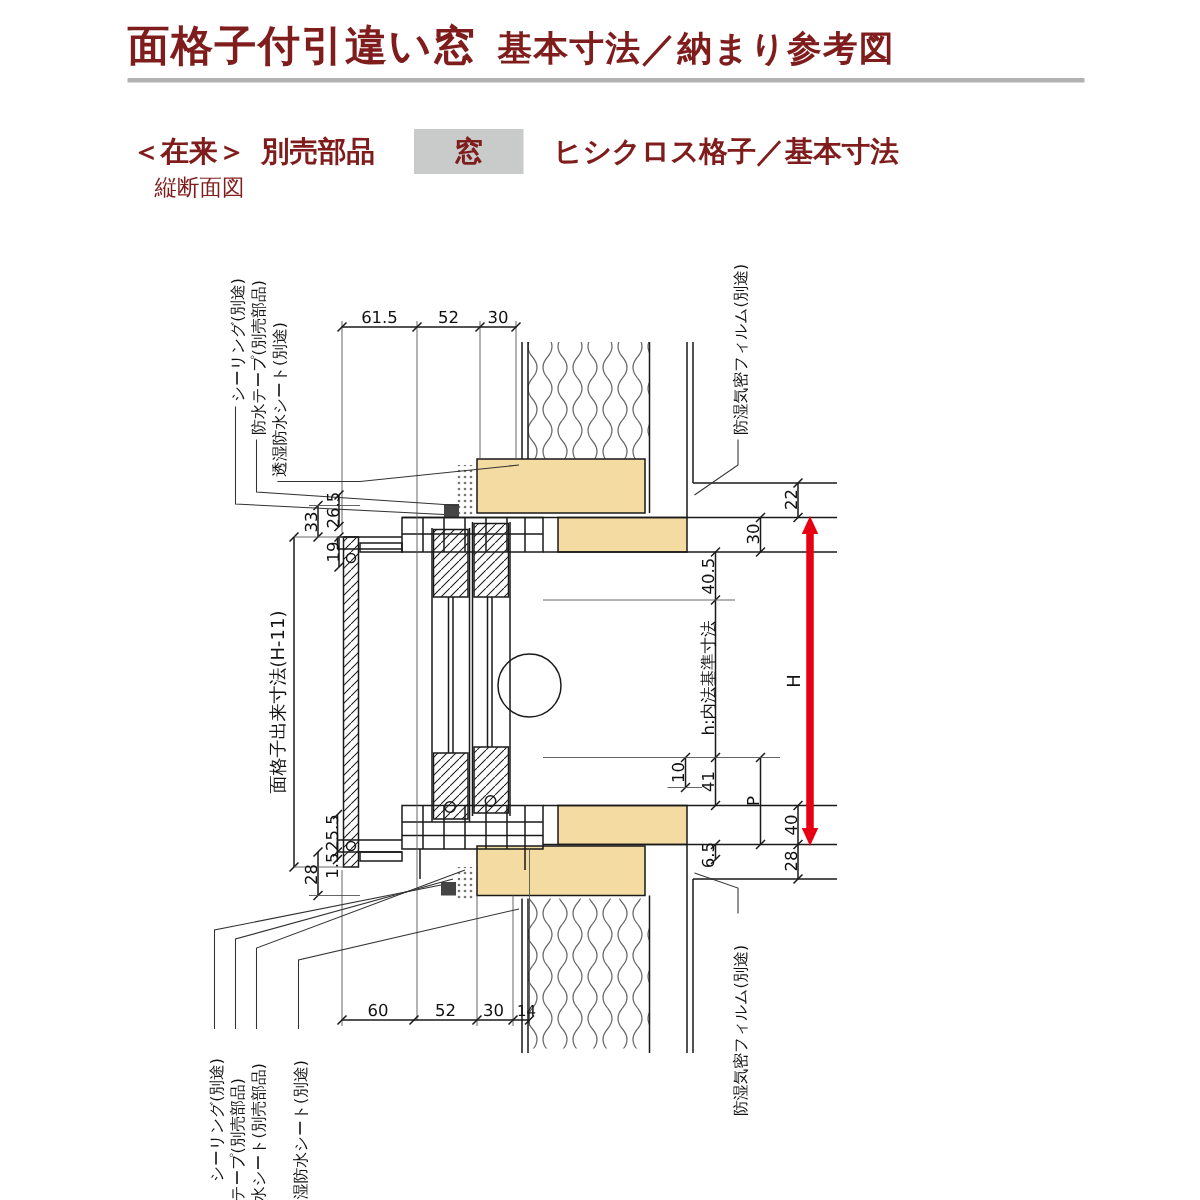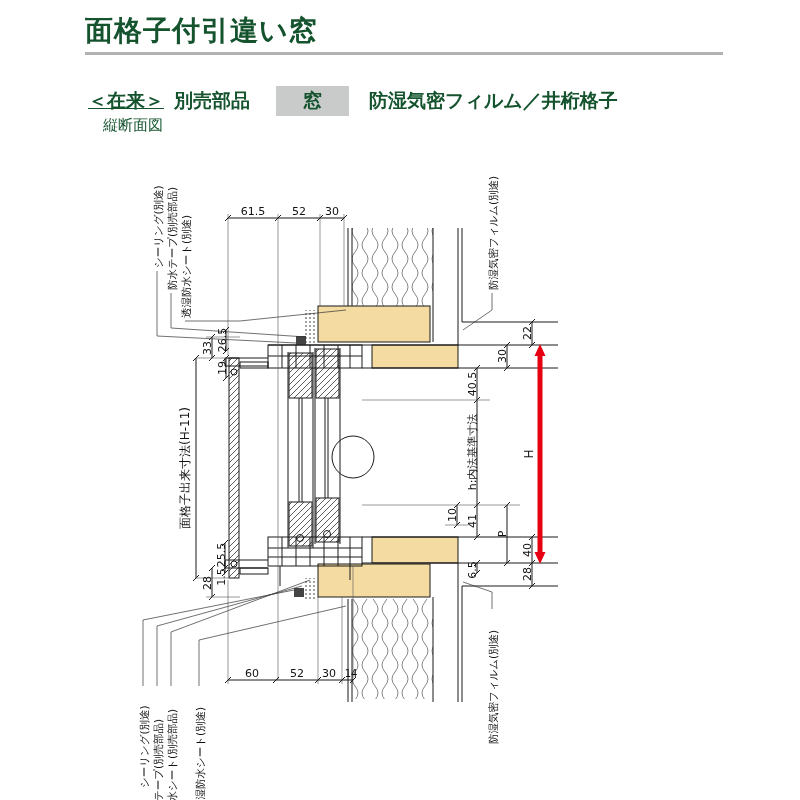--- a/index.html
+++ b/index.html
@@ -1,23 +1,23 @@
 <!DOCTYPE html>
 <html><head>
 <meta charset="utf-8">
 <style>
   html,body{margin:0;padding:0;background:#fff;}
   .page{position:relative;width:800px;height:800px;background:#ffffff;overflow:hidden;
-        font-family:"DejaVu Sans","Liberation Sans",sans-serif;color:#14532d;}
+        font-family:"DejaVu Sans","Liberation Sans",sans-serif;color:#7f1d1d;}
   .hdr{position:absolute;left:85px;top:12px;display:flex;align-items:baseline;gap:14px;white-space:nowrap;}
   .hdr .title{font-size:28px;font-weight:bold;letter-spacing:1px;}
   .hdr .subtitle{font-size:23px;font-weight:bold;letter-spacing:1px;}
   .title-rule{position:absolute;left:85px;top:52px;width:638px;height:3px;background:#b2b2b2;}
   .spec{position:absolute;left:88px;top:86px;display:flex;align-items:center;font-size:19px;font-weight:bold;white-space:nowrap;}
-  .spec .construction{margin-right:10px;text-decoration:underline;}
+  .spec .construction{margin-right:10px;}
   .spec .angle{margin-right:26px;}
   .spec .win{background:#c9caca;padding:2px 27px;margin-right:20px;}
   .view-label{position:absolute;left:103px;top:116px;font-size:15px;font-family:Liberation Mono, monospace;}
   svg{position:absolute;left:0;top:140px;}
   .ln{stroke:#1a1a1a;stroke-width:1;fill:none;}
   .tn{stroke:#555;stroke-width:0.6;fill:none;}
   .ld{stroke:#333;stroke-width:0.7;fill:none;}
   .tick{stroke:#1a1a1a;stroke-width:1;fill:none;}
   .wood{fill:#f3dba1;stroke:#1a1a1a;stroke-width:1;}
   .dim{font-size:11px;fill:#111;}
@@ -25,28 +25,29 @@
   .cal{font-size:10.5px;fill:#111;}
   .big{font-size:12px;fill:#111;}
 </style>
 </head>
 <body>
 
 <div class="page">
 
   <div class="hdr">
     <span class="title">面格子付引違い窓</span>
+    <span class="subtitle">基本寸法／納まり参考図</span>
   </div>
   <div class="title-rule"></div>
 
   <div class="spec">
     <span class="construction">＜在来＞</span>
     <span class="angle">別売部品</span>
     <span class="win">窓</span>
-    <span class="grille">防湿気密フィルム／井桁格子</span>
+    <span class="grille">ヒシクロス格子／基本寸法</span>
   </div>
 
   <div class="view-label">縦断面図</div>
 
   <svg width="800" height="660" viewBox="0 0 800 660">
     <defs>
       <pattern id="hatch" width="6" height="6" patternUnits="userSpaceOnUse">
         <path d="M0,6 L6,0" stroke="#1a1a1a" stroke-width="0.7"></path>
       </pattern>
       <pattern id="insul" width="20" height="28" patternUnits="userSpaceOnUse">

